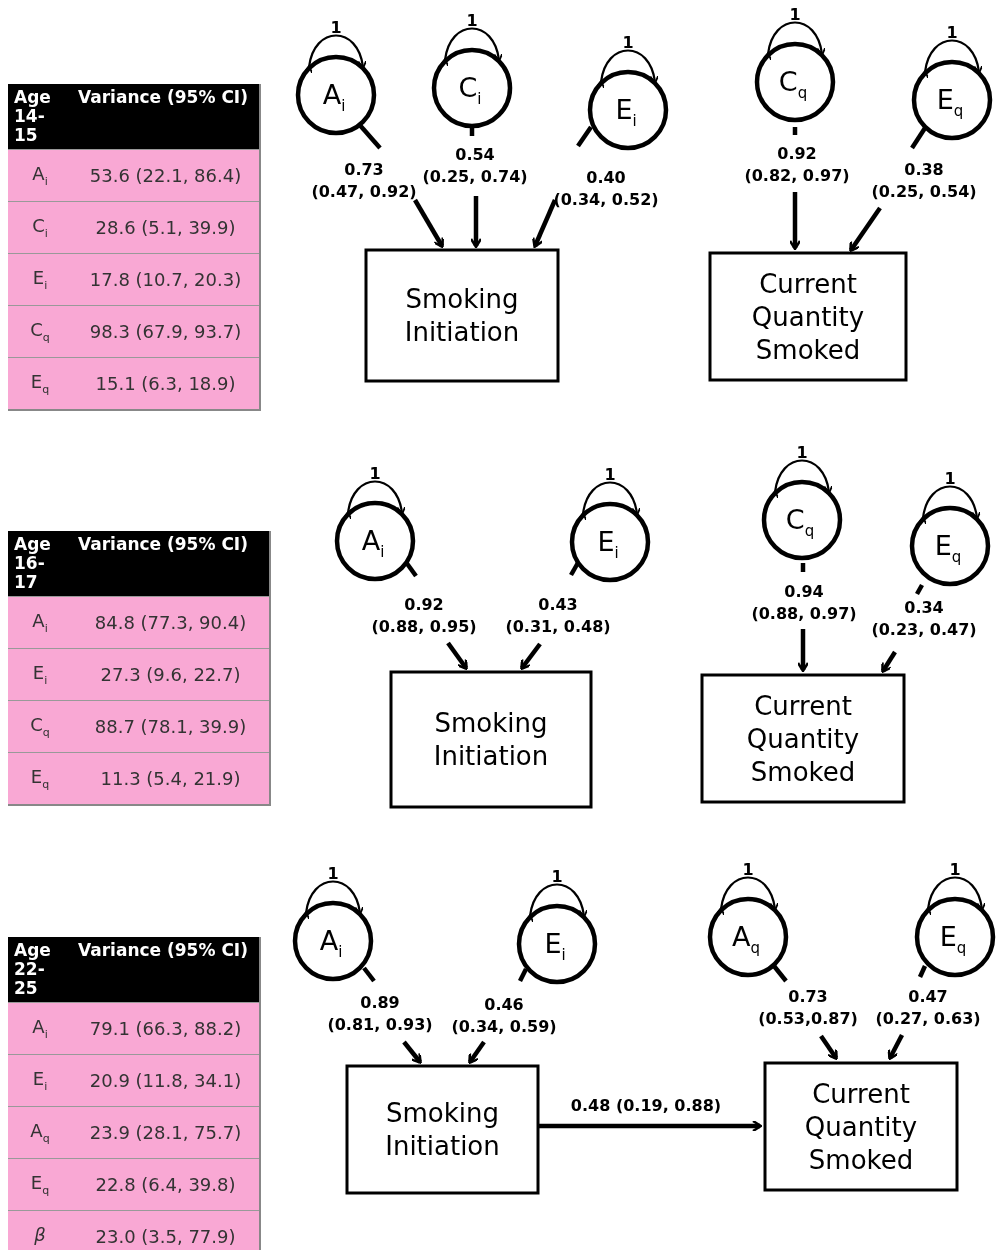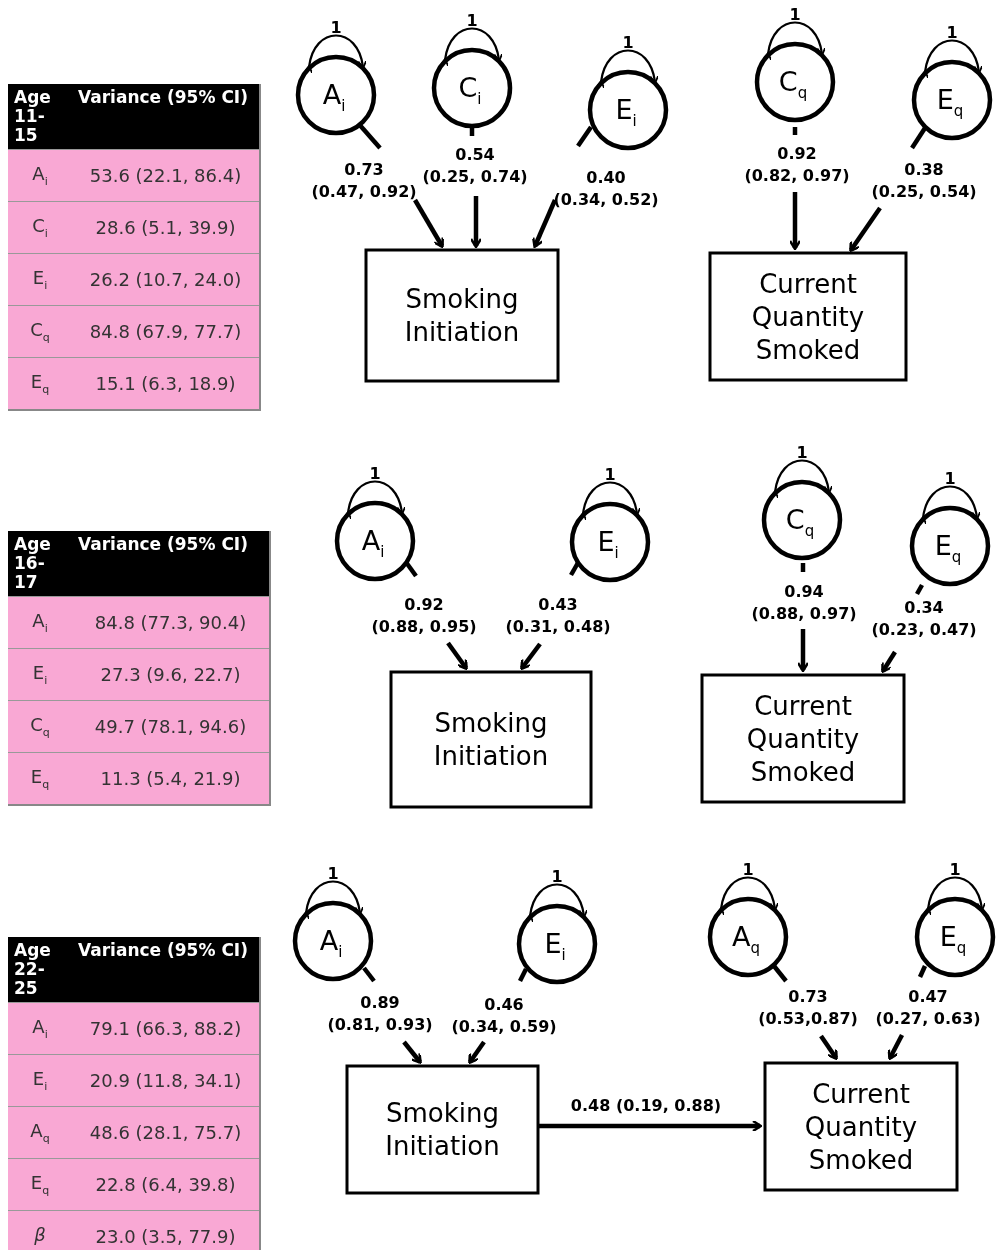--- a/index.html
+++ b/index.html
@@ -14,40 +14,40 @@
   .lat{font-family:"DejaVu Sans",sans-serif;font-size:27px;}
   .lbl{font-family:"DejaVu Sans",sans-serif;font-size:16px;font-weight:bold;}
   .box{font-family:"DejaVu Sans",sans-serif;font-size:26px;}
 </style>
 </head>
 <body>
 
 <table class="vtable" style="top:84px;width:253px;">
   <thead>
       <tr>
-    <th><span>Age</span><br><span>11-15</span></th>
+    <th><span>Age</span><br><span>14-15</span></th>
     <th>Variance (95% CI)</th>
   </tr>
     </thead>
   <tbody>
     <tr>
         <td class="c1"><span>A</span><sub>i</sub></td>
         <td>53.6 (22.1, 86.4)</td>
       </tr>
     <tr>
         <td class="c1"><span>C</span><sub>i</sub></td>
         <td>28.6 (5.1, 39.9)</td>
       </tr>
     <tr>
         <td class="c1"><span>E</span><sub>i</sub></td>
-        <td>26.2 (10.7, 24.0)</td>
+        <td>17.8 (10.7, 20.3)</td>
       </tr>
     <tr>
         <td class="c1"><span>C</span><sub>q</sub></td>
-        <td>84.8 (67.9, 77.7)</td>
+        <td>98.3 (67.9, 93.7)</td>
       </tr>
     <tr>
         <td class="c1"><span>E</span><sub>q</sub></td>
         <td>15.1 (6.3, 18.9)</td>
       </tr>
   </tbody>
 </table>
 
 <table class="vtable" style="top:531px;width:263px;">
   <thead>
@@ -60,21 +60,21 @@
     <tr>
         <td class="c1"><span>A</span><sub>i</sub></td>
         <td>84.8 (77.3, 90.4)</td>
       </tr>
     <tr>
         <td class="c1"><span>E</span><sub>i</sub></td>
         <td>27.3 (9.6, 22.7)</td>
       </tr>
     <tr>
         <td class="c1"><span>C</span><sub>q</sub></td>
-        <td>49.7 (78.1, 94.6)</td>
+        <td>88.7 (78.1, 39.9)</td>
       </tr>
     <tr>
         <td class="c1"><span>E</span><sub>q</sub></td>
         <td>11.3 (5.4, 21.9)</td>
       </tr>
   </tbody>
 </table>
 
 <table class="vtable" style="top:937px;width:253px;">
   <thead>
@@ -87,21 +87,21 @@
     <tr>
         <td class="c1"><span>A</span><sub>i</sub></td>
         <td>79.1 (66.3, 88.2)</td>
       </tr>
     <tr>
         <td class="c1"><span>E</span><sub>i</sub></td>
         <td>20.9 (11.8, 34.1)</td>
       </tr>
     <tr>
         <td class="c1"><span>A</span><sub>q</sub></td>
-        <td>48.6 (28.1, 75.7)</td>
+        <td>23.9 (28.1, 75.7)</td>
       </tr>
     <tr>
         <td class="c1"><span>E</span><sub>q</sub></td>
         <td>22.8 (6.4, 39.8)</td>
       </tr>
     <tr>
         <td class="c1"><span style="font-style:italic">β</span><sub></sub></td>
         <td>23.0 (3.5, 77.9)</td>
       </tr>
   </tbody>

